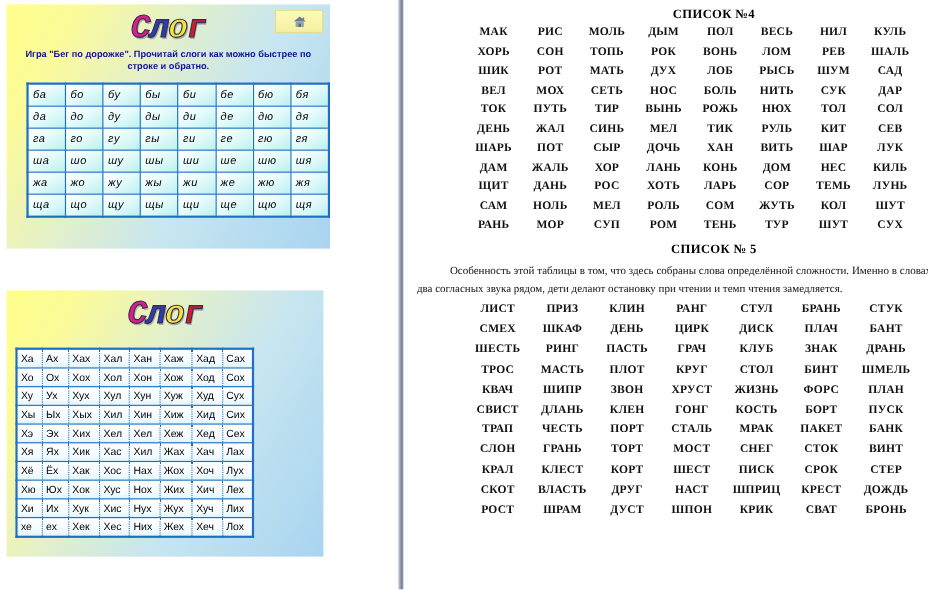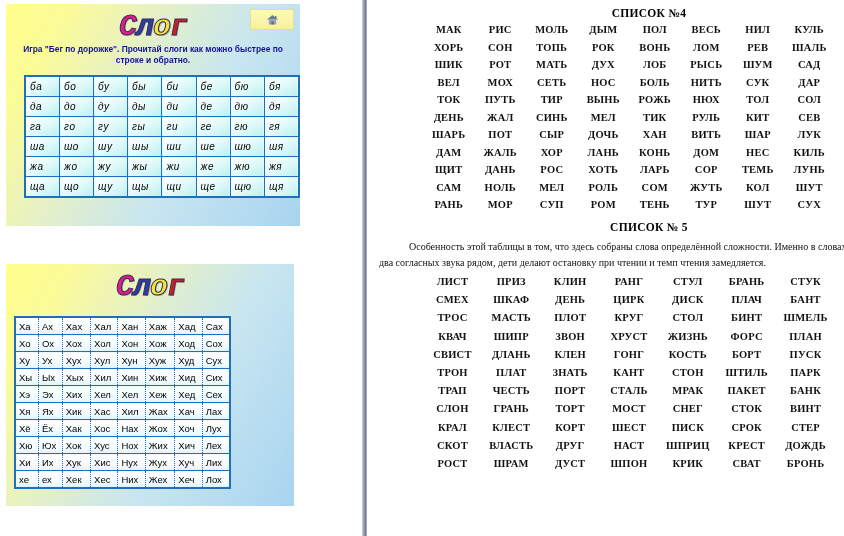--- a/index.html
+++ b/index.html
@@ -539,20 +539,29 @@
         <tr>
           <td>СМЕХ</td>
           <td>ШКАФ</td>
           <td>ДЕНЬ</td>
           <td>ЦИРК</td>
           <td>ДИСК</td>
           <td>ПЛАЧ</td>
           <td>БАНТ</td>
         </tr>
         <tr>
+          <td>ШЕСТЬ</td>
+          <td>РИНГ</td>
+          <td>ПАСТЬ</td>
+          <td>ГРАЧ</td>
+          <td>КЛУБ</td>
+          <td>ЗНАК</td>
+          <td>ДРАНЬ</td>
+        </tr>
+        <tr>
           <td>ТРОС</td>
           <td>МАСТЬ</td>
           <td>ПЛОТ</td>
           <td>КРУГ</td>
           <td>СТОЛ</td>
           <td>БИНТ</td>
           <td>ШМЕЛЬ</td>
         </tr>
         <tr>
           <td>КВАЧ</td>
@@ -566,29 +575,20 @@
         <tr>
           <td>СВИСТ</td>
           <td>ДЛАНЬ</td>
           <td>КЛЕН</td>
           <td>ГОНГ</td>
           <td>КОСТЬ</td>
           <td>БОРТ</td>
           <td>ПУСК</td>
         </tr>
         <tr>
-          <td>ТРОН</td>
-          <td>ПЛАТ</td>
-          <td>ЗНАТЬ</td>
-          <td>КАНТ</td>
-          <td>СТОН</td>
-          <td>ШТИЛЬ</td>
-          <td>ПАРК</td>
-        </tr>
-        <tr>
           <td>ТРАП</td>
           <td>ЧЕСТЬ</td>
           <td>ПОРТ</td>
           <td>СТАЛЬ</td>
           <td>МРАК</td>
           <td>ПАКЕТ</td>
           <td>БАНК</td>
         </tr>
         <tr>
           <td>СЛОН</td>

